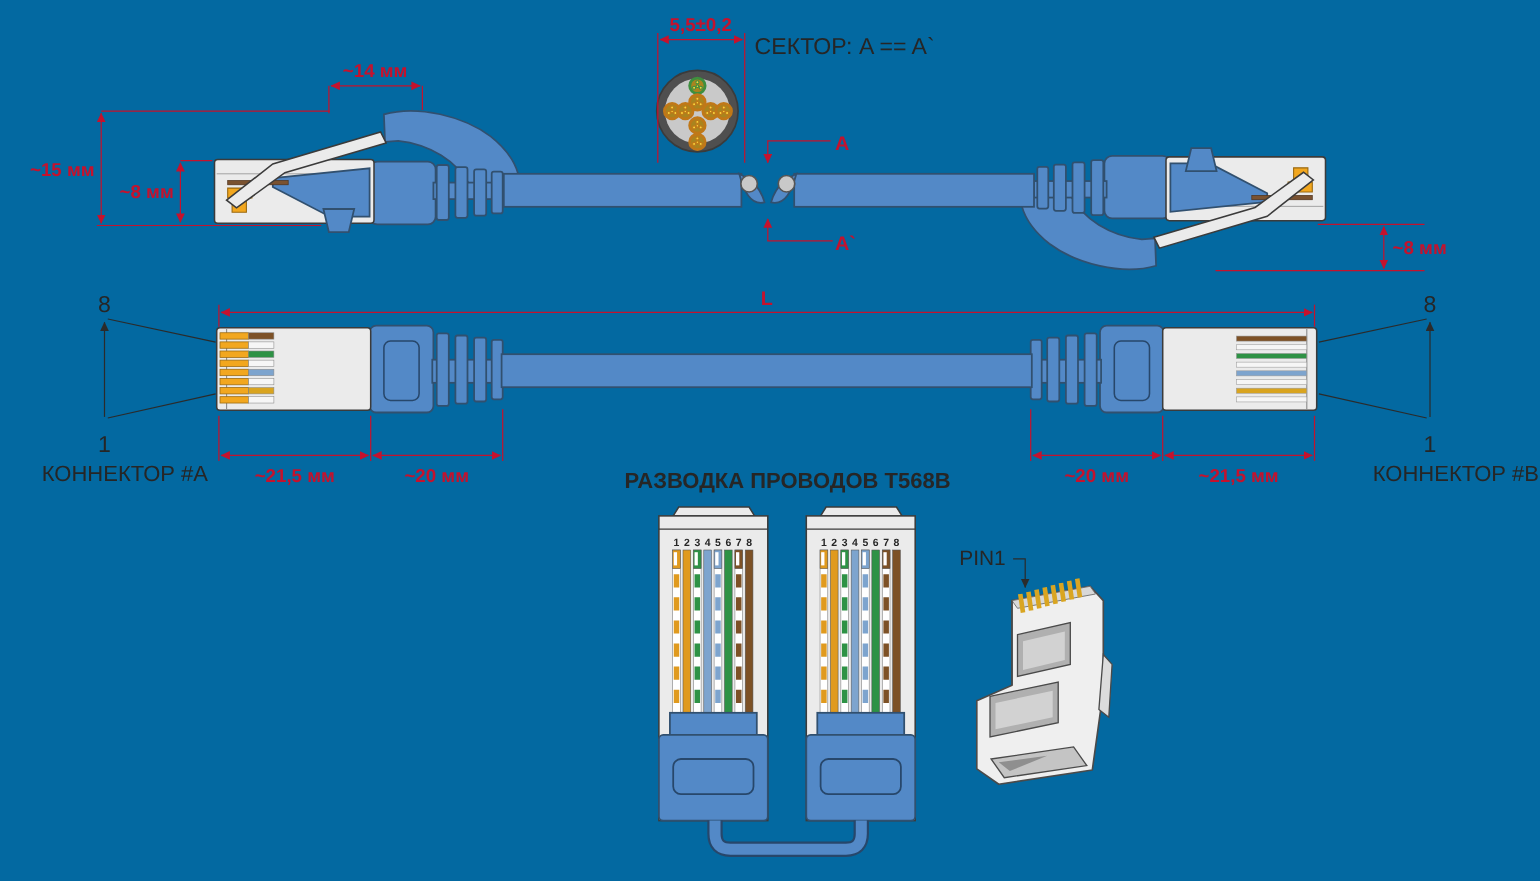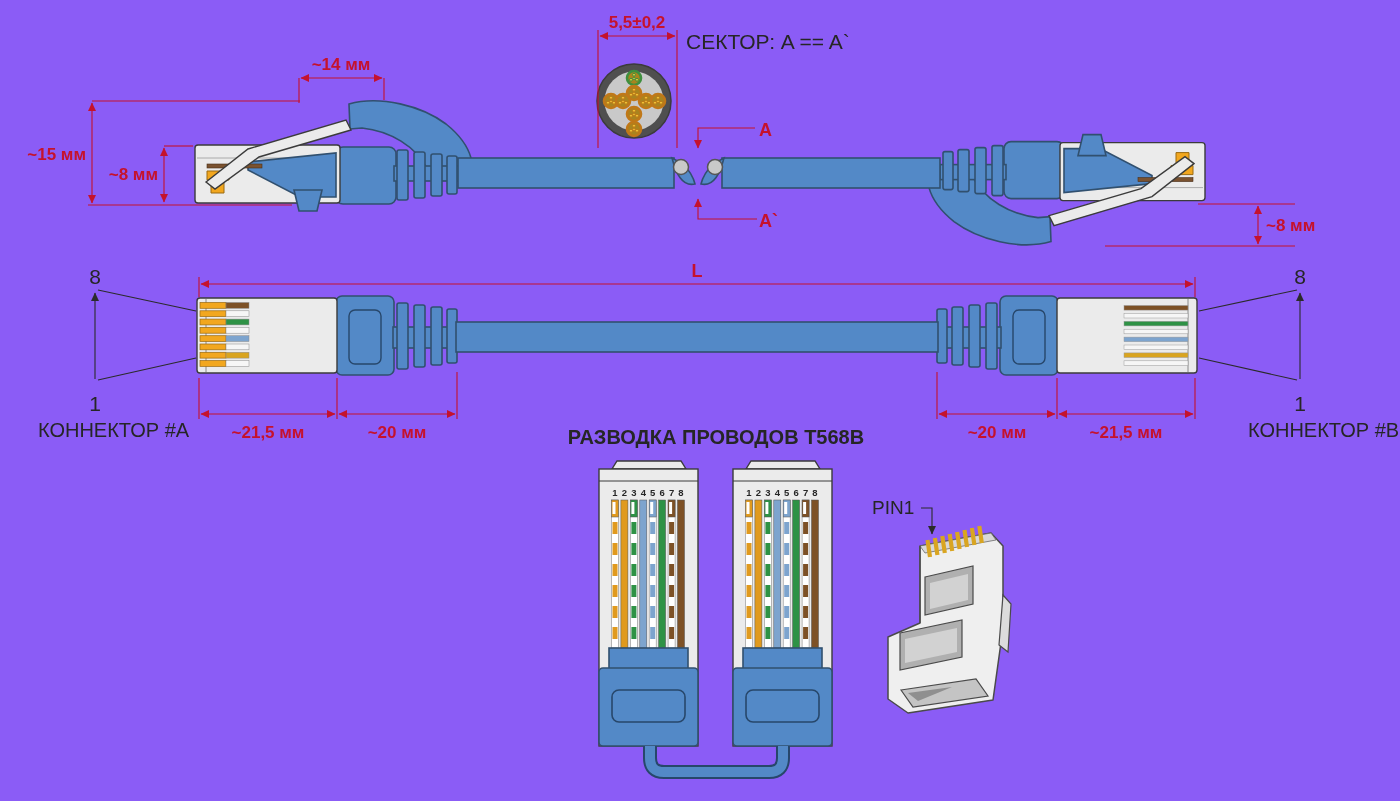--- a/index.html
+++ b/index.html
@@ -1,16 +1,16 @@
 <!DOCTYPE html>
 <html><head>
 <meta charset="utf-8">
 <style>
   html,body{margin:0;padding:0;background:#fff;}
-  .stage{position:relative;width:1400px;height:801px;background:#8b5cf6;overflow:hidden;
+  .stage{position:relative;width:1400px;height:801px;background:#0369a1;overflow:hidden;
          font-family:"Liberation Sans",sans-serif;}
   svg text{font-family:"Liberation Sans",sans-serif;}
   .dim-label{fill:#c5122d;font-size:17px;font-weight:600;}
   .blk-label{fill:#262626;font-size:20px;font-weight:500;}
   .big-num{fill:#262626;font-size:21px;font-weight:500;}
   .sector-label{fill:#262626;font-size:21px;font-weight:500;}
   .pin-num{fill:#262626;font-size:9.5px;font-weight:700;}
   .red-ln{stroke:#c5122d;stroke-width:1.1;fill:none;}
   .blk-ln{stroke:#2b2b2b;stroke-width:1.1;fill:none;}
   .outline{stroke:#31506f;stroke-width:1.6;}

